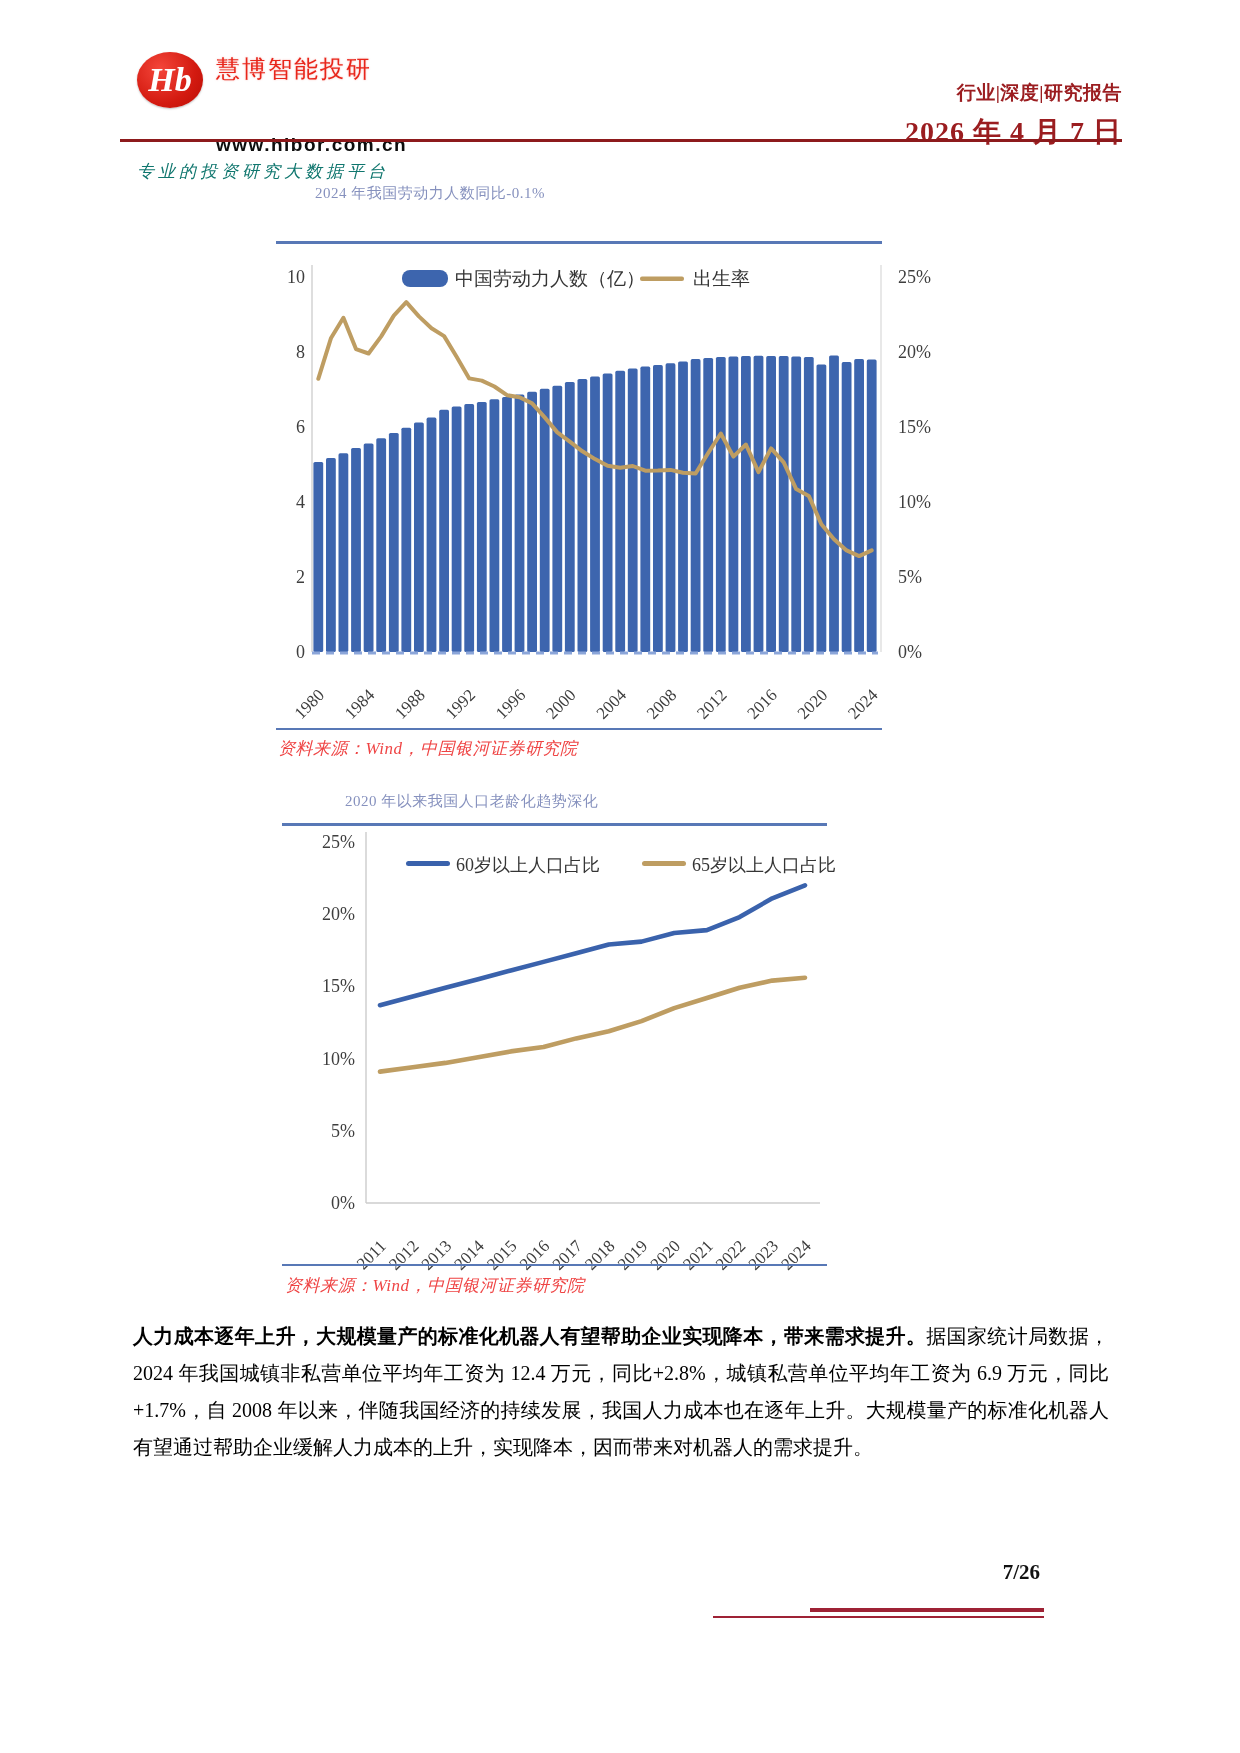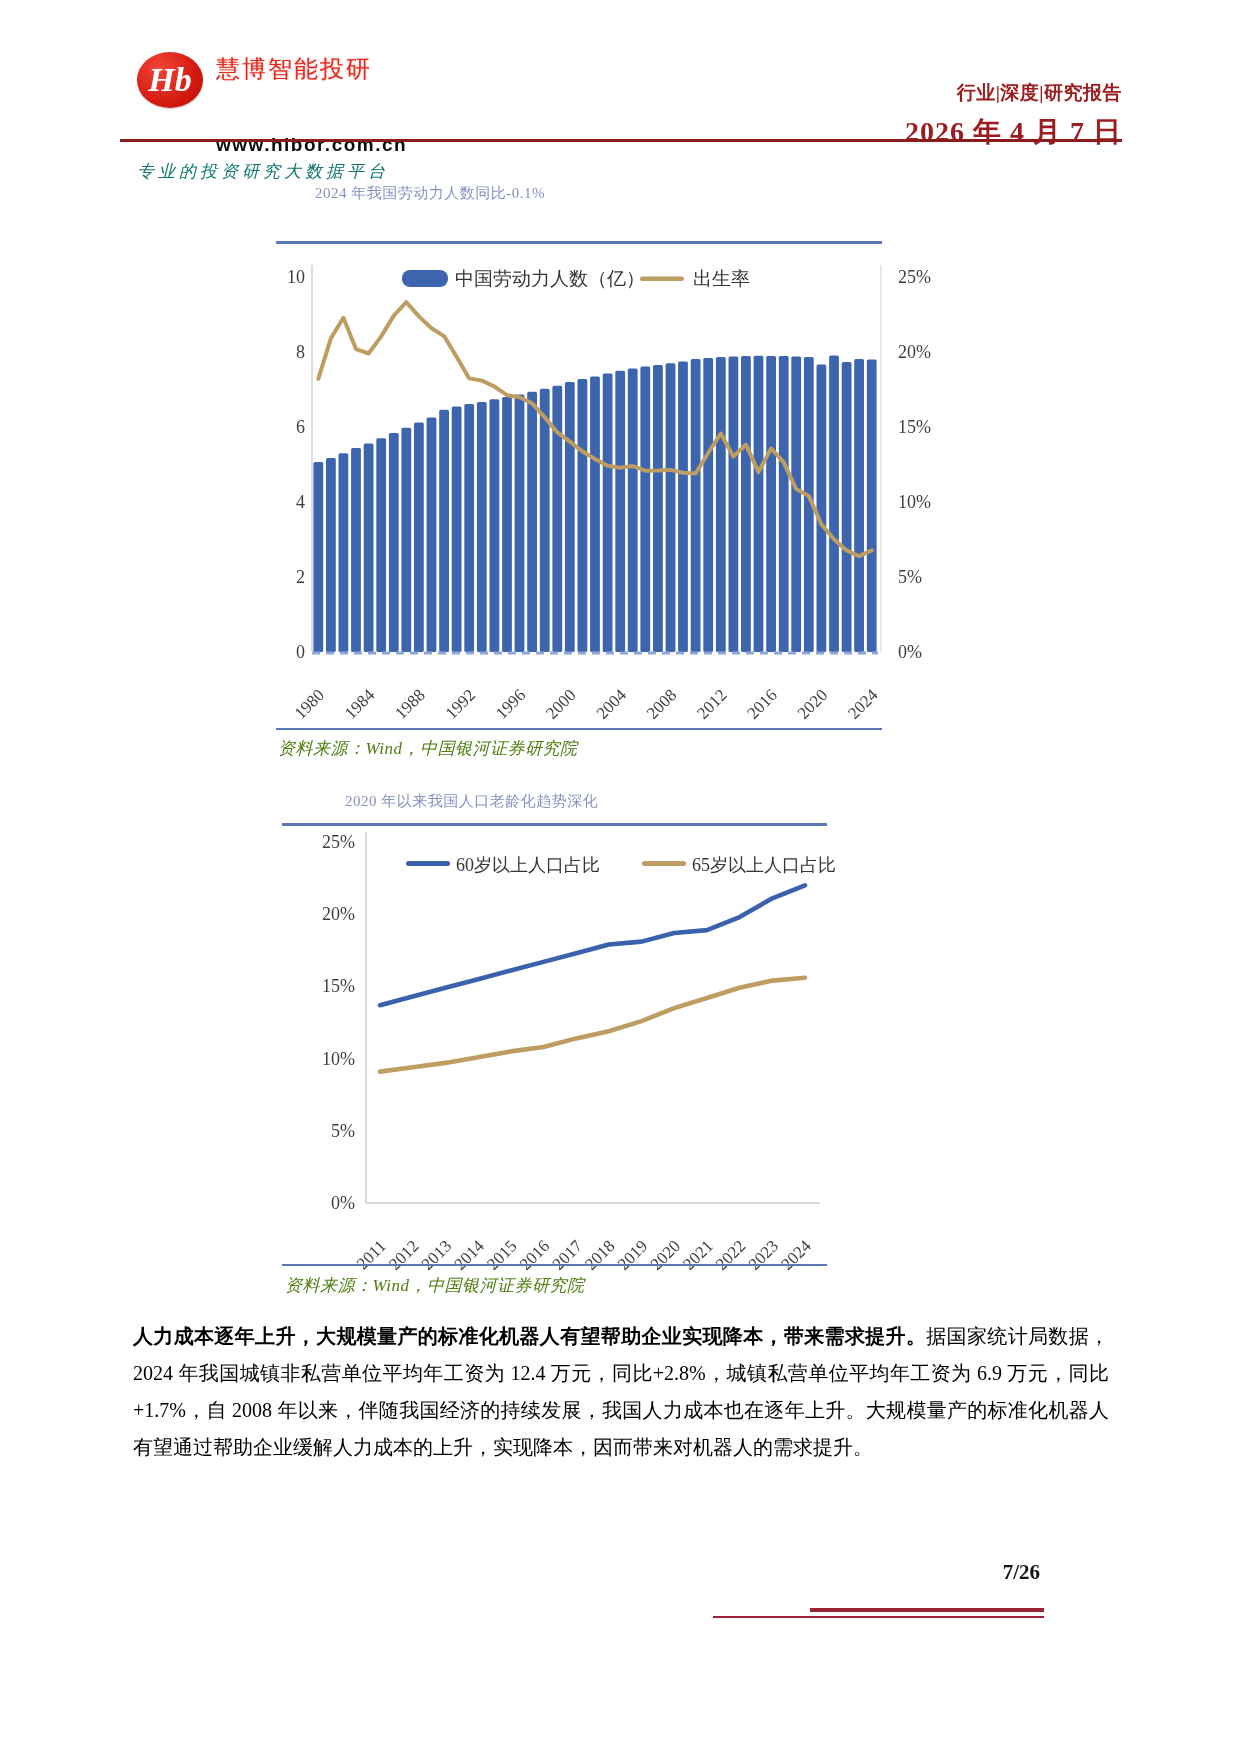--- a/index.html
+++ b/index.html
@@ -21,21 +21,21 @@
        font-family:"Liberation Sans","DejaVu Sans",sans-serif;margin-top:48px;}
   .slogan{margin-top:4px;font-size:17px;color:#0f766e;font-style:italic;letter-spacing:4px;}
   .header-right{position:absolute;right:118px;top:80px;text-align:right;color:#9b1d20;}
   .doc-type{font-size:19px;font-weight:bold;letter-spacing:.5px;}
   .doc-date{font-size:28px;font-weight:bold;margin-top:7px;letter-spacing:1px;}
   .header-rule{position:absolute;left:120px;top:139px;width:1002px;height:3px;background:#8d1a1c;}
   
   .chart-title{position:absolute;font-size:15px;color:#8691be;letter-spacing:.5px;white-space:nowrap;}
   .blue-rule{position:absolute;height:3px;background:#5878b6;}
   .thin-blue-rule{position:absolute;height:2px;background:#5878b6;}
-  .source{position:absolute;font-style:italic;font-size:17px;color:#4d7c0f;letter-spacing:.5px;}
+  .source{position:absolute;font-style:italic;font-size:17px;color:#ef4444;letter-spacing:.5px;}
   svg{position:absolute;overflow:visible;}
   
   .para{position:absolute;left:133px;top:1318px;width:976px;font-size:20px;line-height:37px;
         text-align:justify;color:#000;}
   .para b{font-weight:bold;}
   
   .page-num{position:absolute;left:940px;top:1560px;width:100px;text-align:right;
             font-size:21px;font-weight:bold;color:#111;}
   .foot-rule-thick{position:absolute;left:810px;top:1608px;width:234px;height:4px;background:#9e2235;}
   .foot-rule-thin{position:absolute;left:713px;top:1616px;width:331px;height:2px;background:#9e2235;}

